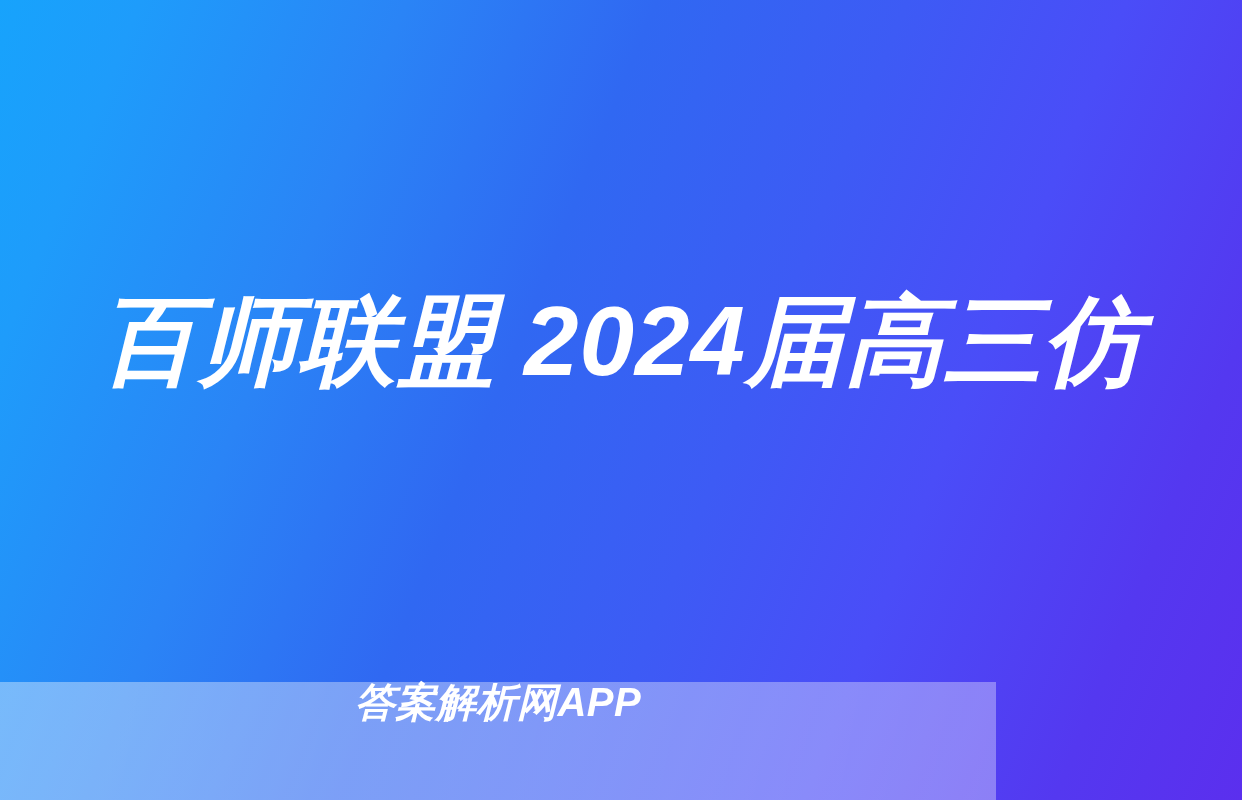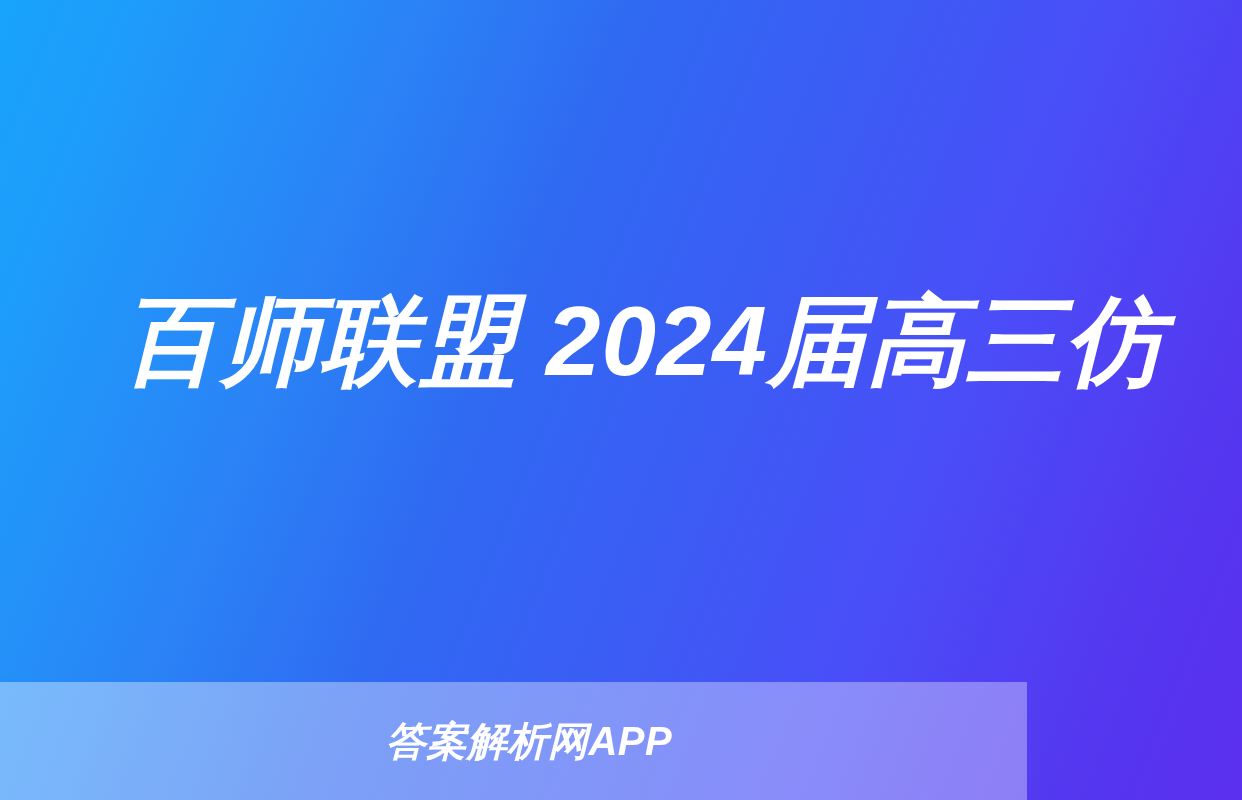--- a/index.html
+++ b/index.html
@@ -32,21 +32,21 @@
 
   
   #title-block {
     position: absolute;
     left: 0;
     top: 0;
     width: 1242px;
     height: 682px;
     display: flex;
     flex-direction: column;
-    align-items: flex-end;
+    align-items: center;
     justify-content: center;
     padding: 0 78px;
     box-sizing: border-box;
   }
 
   .title-line {
     color: #FFFFFF;
     font-size: 98px;
     line-height: 145px;
     font-weight: 700;
@@ -62,23 +62,22 @@
     position: absolute;
     left: 0;
     top: 682px;
     width: 996px;
     height: 118px;
     background: linear-gradient(100deg,
                 rgba(255,255,255,0.38) 0%,
                 rgba(255,255,255,0.36) 50%,
                 rgba(255,255,255,0.34) 100%);
     display: flex;
-    align-items: center;
+    align-items: flex-start;
     justify-content: center;
-    padding-left: 31px;
   }
 
   #footer-text {
     color: #FFFFFF;
     font-size: 40px;
     line-height: 40px;
     font-weight: 700;
     font-style: italic;
     letter-spacing: 0.5px;
     white-space: nowrap;

